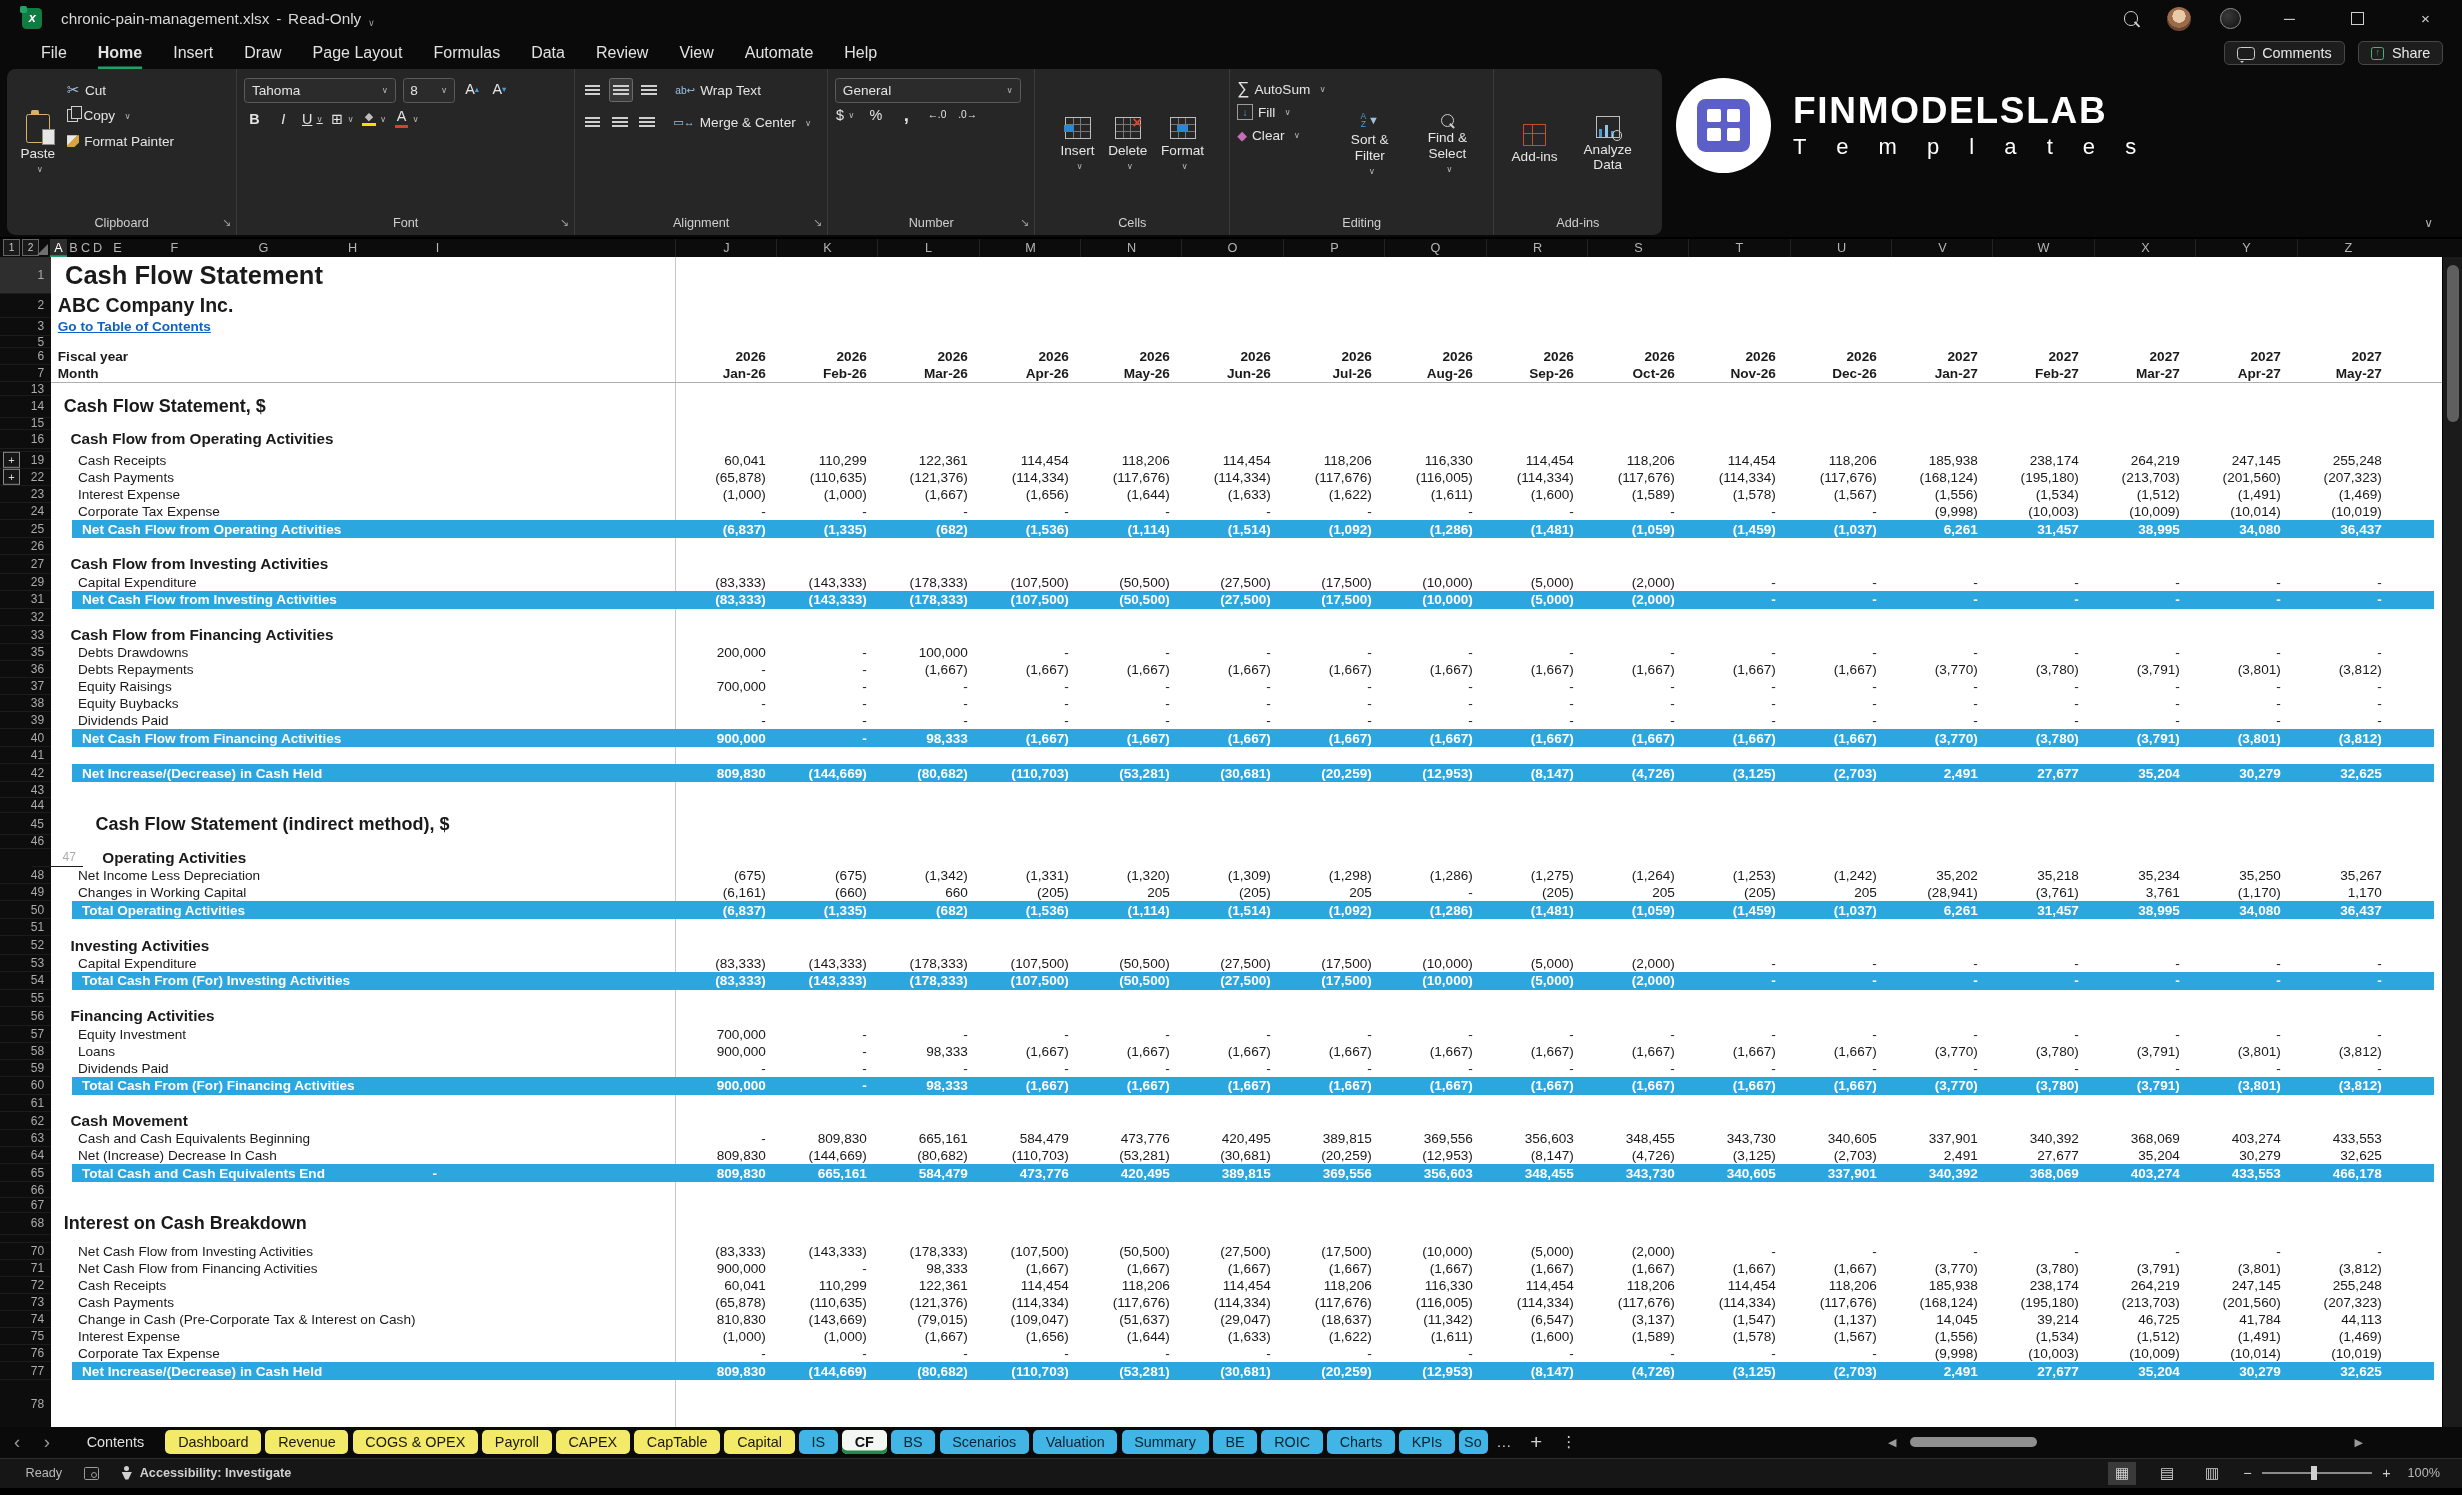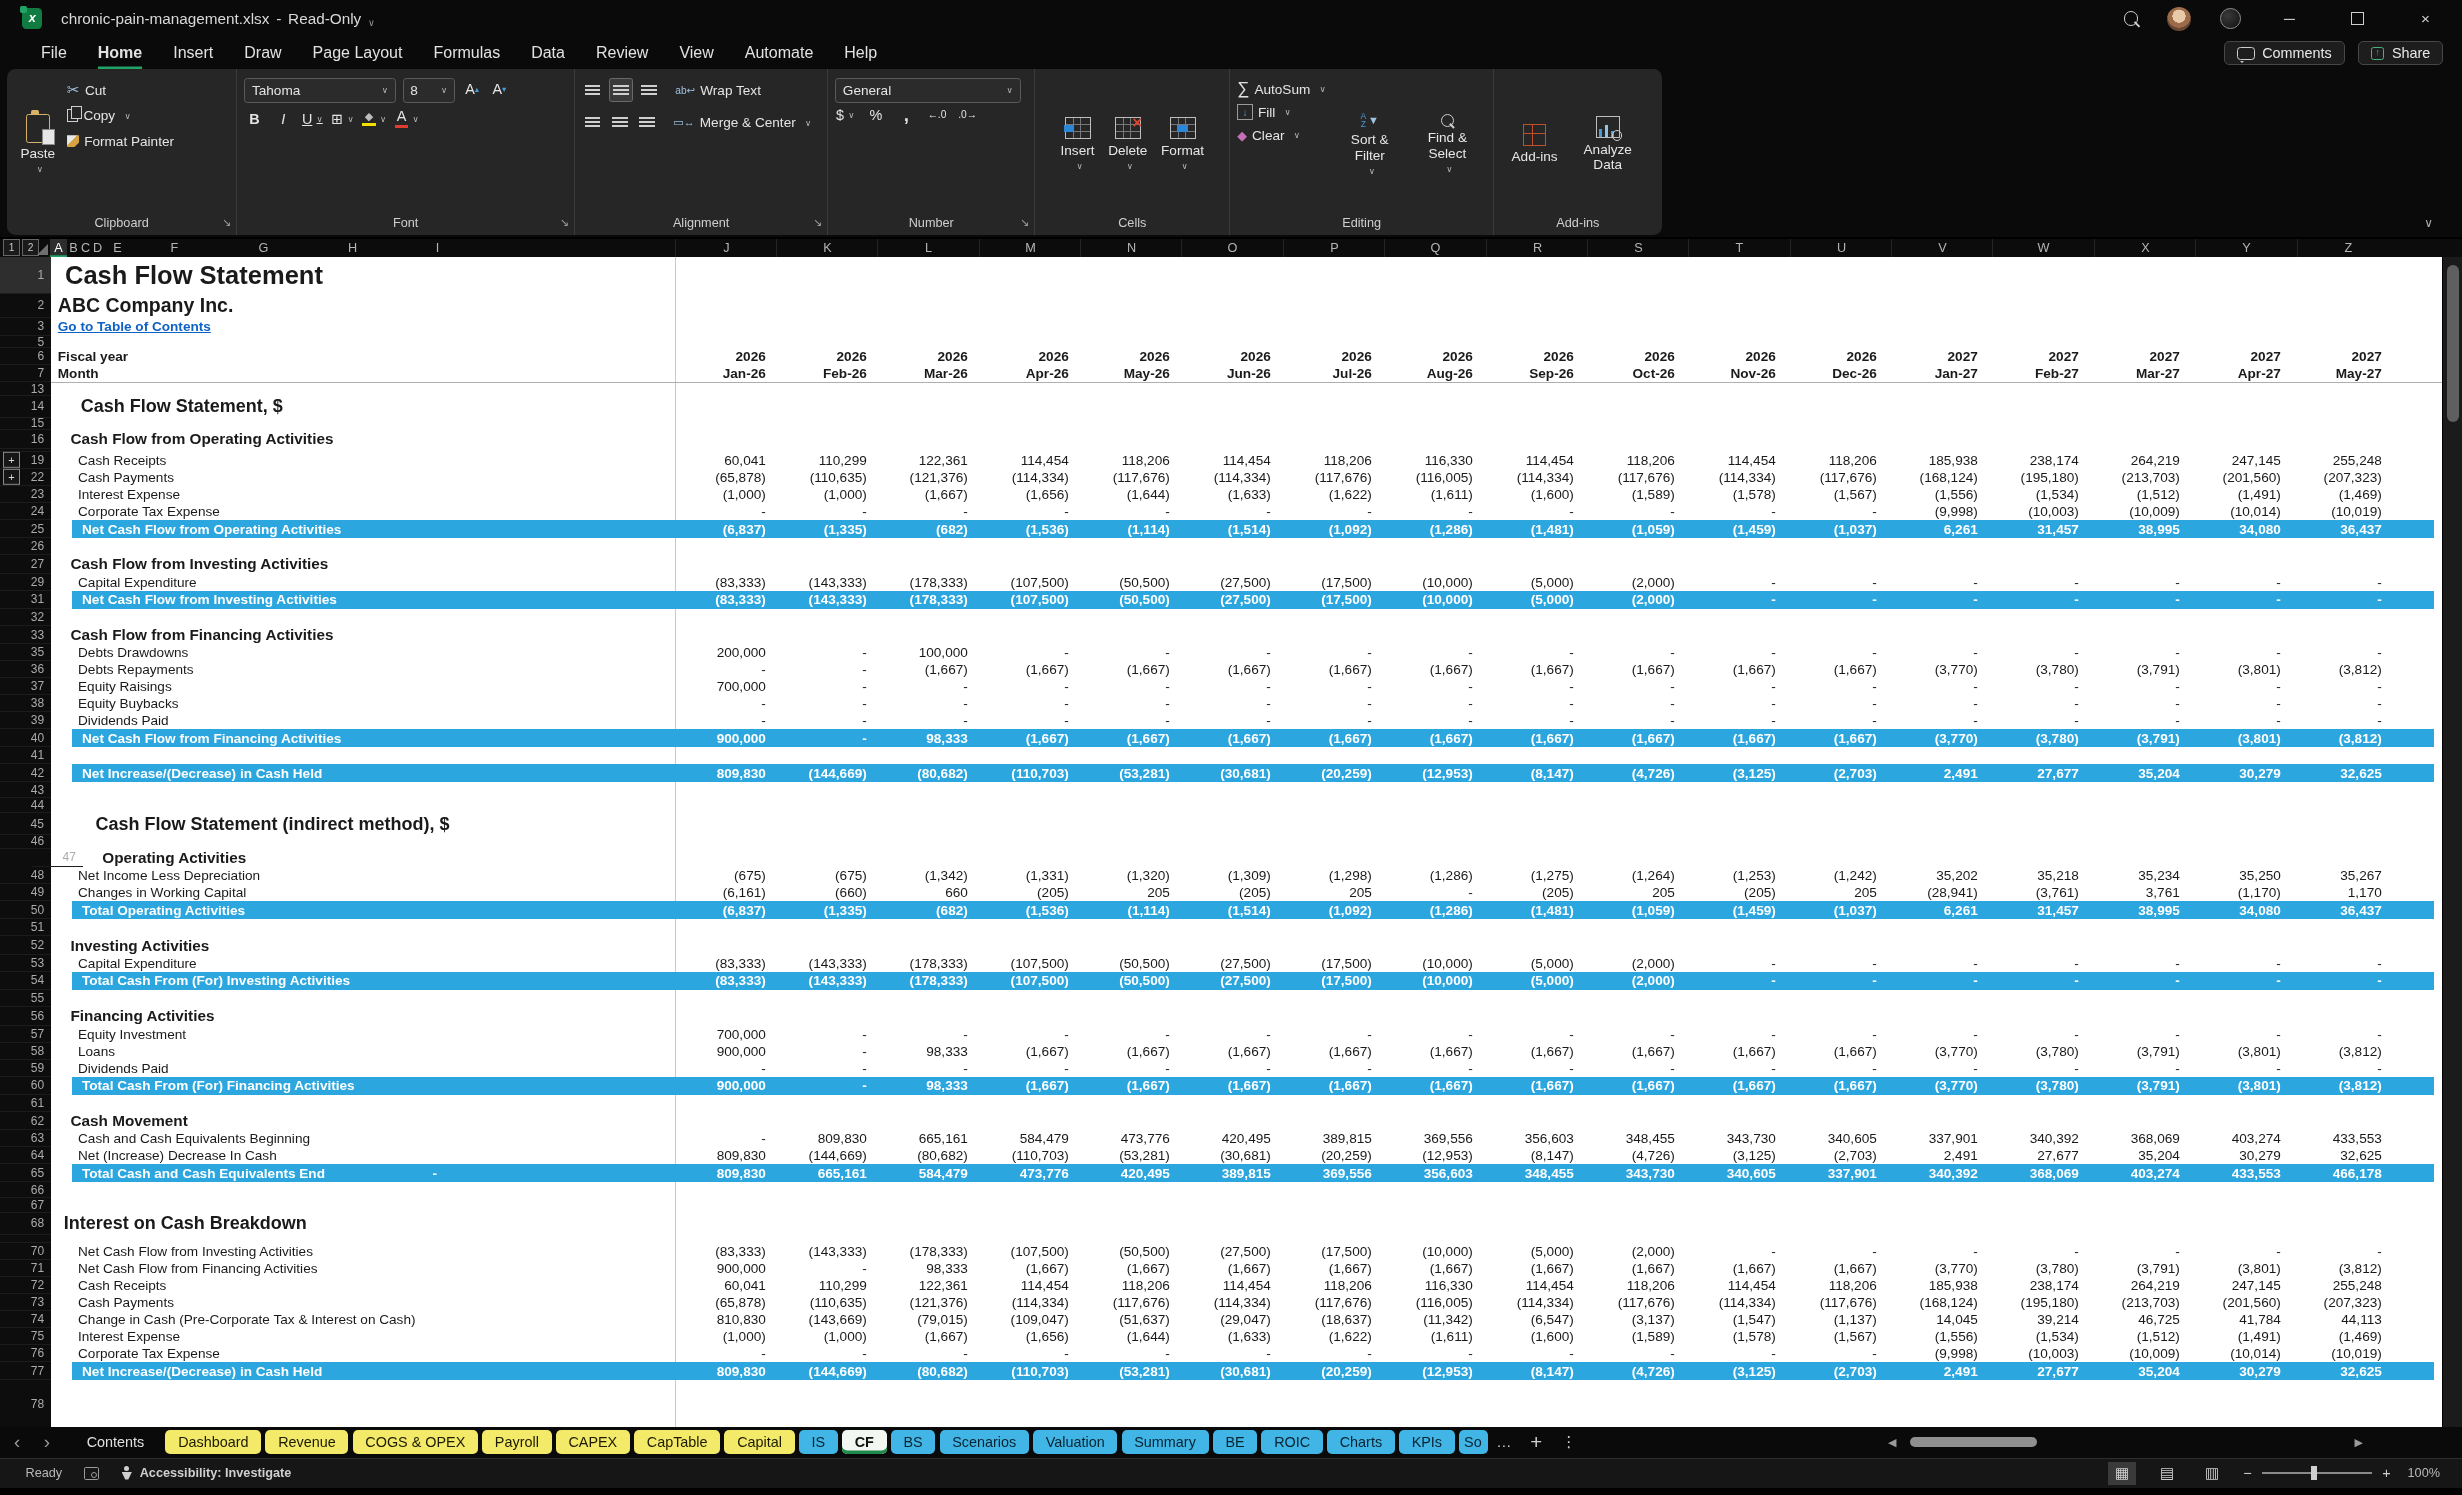--- a/index.html
+++ b/index.html
@@ -408,20 +408,34 @@
             </div>
           <div class="big" style="width:73px">
               <span class="anico"></span>
               <span>Analyze Data</span>
             </div>
         </div>
         <div class="glabel">Add-ins</div>
       </div>
     </div>
 
+    <div class="brand">
+      <div class="brandcircle">
+        <div class="brandsq">
+            <i></i>
+            <i></i>
+            <i></i>
+            <i></i>
+          </div>
+      </div>
+      <div class="brandtxt">
+        <div class="l1">FINMODELSLAB</div>
+        <div class="l2">T e m p l a t e s</div>
+      </div>
+    </div>
     <span class="ribcollapse">∨</span>
   </div>
 
   <div class="colstrip">
     <div class="lvls">
       <span class="lvl">1</span>
       <span class="lvl">2</span>
     </div>
     <span class="selall"></span>
   <div class="colL sel" style="left: 50px;">A</div>
@@ -554,21 +568,21 @@
         </div>
         <div class="row" style="height: 13.6px;">
           <div class="gut">
             <span class="rn">13</span>
           </div>
           <div class="srow sp">
             <div class="lbl"></div>
             <div class="fill"></div>
           </div>
         </div>
-        <div class="row" style="height: 22px; gap: 17px;">
+        <div class="row" style="height: 22px;">
           <div class="gut">
             <span class="rn">14</span>
           </div>
           <div class="srow sec">
             <div class="lbl">
               <span class="ltext sec">Cash Flow Statement, $</span>
             </div>
             <div class="fill"></div>
           </div>
         </div>

